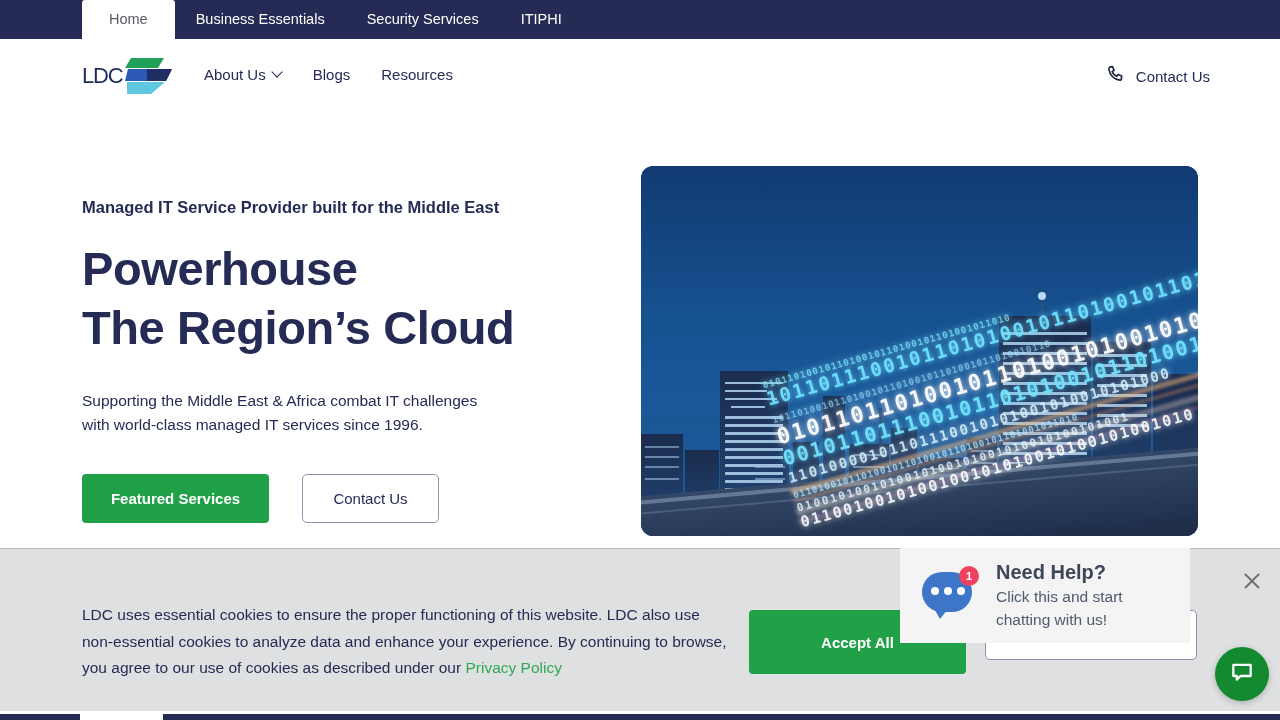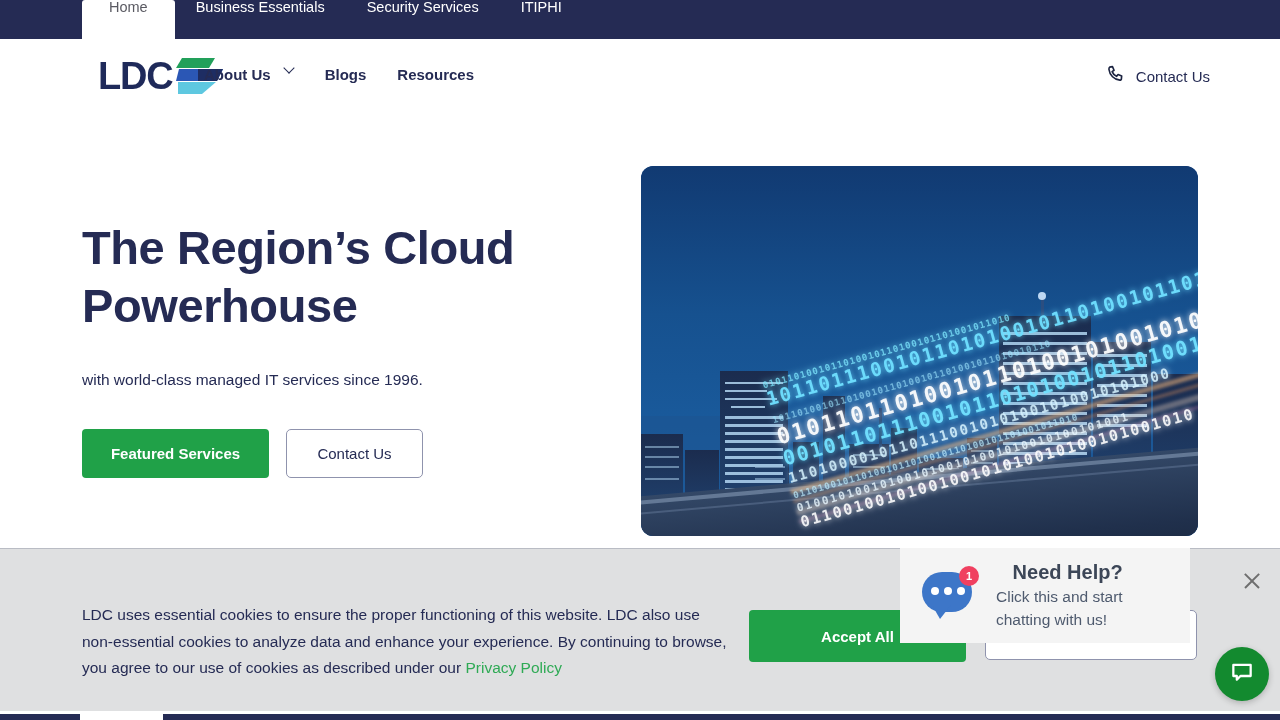--- a/index.html
+++ b/index.html
@@ -12,45 +12,45 @@
   #root { position: relative; width: 1280px; height: 720px; background:#fff; }
 
   
   .topbar {
     position: absolute; left:0; top:0; width:1280px; height:39px;
     background:#252b54; display:flex; align-items:flex-end;
   }
   .topbar-inner { display:flex; align-items:flex-end; height:39px; padding-left:82px; }
   .tab {
     color:#ffffff; font-size:14.5px; line-height:1;
-    padding:0 21px; height:39px; display:flex; align-items:flex-start;
+    padding:0 21px; height:39px; display:flex; align-items:center;
     white-space:nowrap; cursor:pointer;
   }
   .tab.active {
     background:#ffffff; color:#5a5a62; height:39px;
     border-top-left-radius:3px; border-top-right-radius:3px;
     padding:0 27px;
   }
 
   
   .header {
     position:absolute; left:0; top:39px; width:1280px; height:78px;
     background:#ffffff; display:flex; align-items:center;
   }
   .logo-wrap { position:absolute; left:82px; top:56px; display:flex; align-items:center; height:40px; }
   .logo-text {
-    font-size:38px; font-weight:700; color:#1f2a5a; letter-spacing:-1.2px;
-    font-family:"Liberation Sans", sans-serif; line-height:1;margin-left:16px;
+    font-size:22px; font-weight:400; color:#1f2a5a; letter-spacing:-1.2px;
+    font-family:"Liberation Sans", sans-serif; line-height:1;
   }
   .logo-mark { width:53px; height:38px; margin-left:3px; position:relative; }
 
   .mainnav { position:absolute; left:204px; top:66px; display:flex; align-items:center; gap:0; }
   .mainnav a {
     color:#252b54; font-size:15px; text-decoration:none; margin-right:31px;
-    display:flex; align-items:flex-start; gap:14px; white-space:nowrap; cursor:pointer;font-weight:bold;
+    display:flex; align-items:center; gap:7px; white-space:nowrap; cursor:pointer;
   }
   .chev { display:inline-block; width:9px; height:9px; position:relative; top:-2px; }
   .chev:after {
     content:""; position:absolute; left:0; top:0; width:7px; height:7px;
     border-right:1.6px solid #252b54; border-bottom:1.6px solid #252b54;
     transform: rotate(45deg);
   }
 
   .contact-top {
     position:absolute; right:70px; top:64px; display:flex; align-items:center;
@@ -59,21 +59,21 @@
 
   
   .hero { position:absolute; left:0; top:117px; width:1280px; height:430px; background:#fff; }
   .hero-left { position:absolute; left:82px; top:80px; width:540px; }
   .eyebrow { font-size:16.5px; font-weight:700; color:#252b54; line-height:1.3; }
   .h1 {
     font-size:47px; font-weight:700; color:#252b54; line-height:1.24;
     margin-top:22px; letter-spacing:-0.4px;
   }
   .lede { font-size:15.5px; color:#252b54; line-height:1.55; margin-top:32px; font-weight:400; }
-  .cta-row { display:flex; align-items:flex-end; gap:17px; margin-top:37px; }
+  .cta-row { display:flex; align-items:flex-end; gap:33px; margin-top:37px; }
   .btn-primary {
     background:#20a148; color:#ffffff; font-size:15px; font-weight:700;
     padding:0 22px; height:49px; display:flex; align-items:center; justify-content:center;
     border:none; border-radius:4px; cursor:pointer; min-width:187px;
     font-family:"Liberation Sans", sans-serif;
   }
   .btn-outline {
     background:#ffffff; color:#252b54; font-size:15px;
     padding:0 22px; height:49px; display:flex; align-items:center; justify-content:center;
     border:1px solid #8f93ad; border-radius:5px; cursor:pointer; min-width:137px;
@@ -92,21 +92,21 @@
   .cookie {
     position:absolute; left:0; top:548px; width:1280px; height:163px;
     background:#dfe0e1; border-top:1px solid #b9bcc4;padding-left:20px;
   }
   .cookie-text {
     position:absolute; left:82px; top:53px; width:650px;
     font-size:15.5px; color:#252b54; line-height:1.72;
   }
   .cookie-link { color:#2faa55; text-decoration:none; cursor:pointer; }
   .cookie-accept {
-    position:absolute; left:749px; top:610px; width:217px; height:52px;
+    position:absolute; left:749px; top:610px; width:217px; height:64px;
     background:#20a148; border:none; border-radius:4px; color:#fff;
     font-size:15px; font-weight:700; display:flex; align-items:center; justify-content:center;
     cursor:pointer; font-family:"Liberation Sans", sans-serif; z-index:5;
   }
   .cookie-reject {
     position:absolute; left:985px; top:610px; width:212px; height:50px;
     background:#ffffff; border:1px solid #8f93ad; border-radius:5px; color:#252b54;
     font-size:15px; display:flex; align-items:center; justify-content:center;
     cursor:pointer; font-family:"Liberation Sans", sans-serif; z-index:5;
   }
@@ -127,21 +127,21 @@
     border-left:8px solid transparent; border-right:11px solid transparent;
     border-top:14px solid #3d76c8;
   }
   .bubble-dots { position:absolute; left:9px; top:17px; display:flex; gap:5px; }
   .bubble-dots i { width:8px; height:8px; border-radius:50%; background:#ffffff; display:block; }
   .badge {
     position:absolute; right:-1px; top:-4px; width:20px; height:20px; border-radius:50%;
     background:#f04060; color:#fff; font-size:11px; font-weight:700;
     display:flex; align-items:center; justify-content:center;
   }
-  .chat-h { font-size:20px; font-weight:700; color:#3c4657; line-height:1.15;text-align:right; }
+  .chat-h { font-size:20px; font-weight:700; color:#3c4657; line-height:1.15; }
   .chat-s { font-size:15.5px; color:#4e5a6e; line-height:1.27; margin-top:3px; }
 
   .chat-close {
     position:absolute; left:1240px; top:569px; width:24px; height:24px; z-index:22;
     cursor:pointer;
   }
   .chat-close:before, .chat-close:after {
     content:""; position:absolute; left:2px; top:11px; width:20px; height:1.8px;
     background:#6e6e6e;
   }
@@ -212,25 +212,27 @@
     <span>
       <svg width="21" height="21" viewBox="0 0 24 24" fill="none" stroke="#1b2340" stroke-width="1.9" stroke-linecap="round" stroke-linejoin="round">
         <path d="M4.2 3.6 L7.4 3.0 L9.2 7.1 L7.0 8.7 C7.9 11.0 9.6 12.9 12.0 14.1 L13.8 12.0 L17.9 13.6 L17.6 16.9 C17.6 17.9 16.8 18.6 15.8 18.5 C9.3 17.8 4.2 12.8 3.4 6.3 C3.3 5.1 3.6 4.0 4.2 3.6 Z"></path>
       </svg>
     </span>
     <span>Contact Us</span>
   </div>
 
   <div class="hero">
     <div class="hero-left">
+      <div class="eyebrow">Managed IT Service Provider built for the Middle East</div>
       <div class="h1">
+        <div>Powerhouse</div>
         <div>The Region’s Cloud</div>
-        <div>Powerhouse</div>
       </div>
       <div class="lede">
+        <div>Supporting the Middle East &amp; Africa combat IT challenges</div>
         <div>with world-class managed IT services since 1996.</div>
       </div>
       <div class="cta-row">
         <button class="btn-primary">Featured Services</button>
         <button class="btn-outline">Contact Us</button>
       </div>
     </div>
   </div>
 
   <div class="hero-img">

